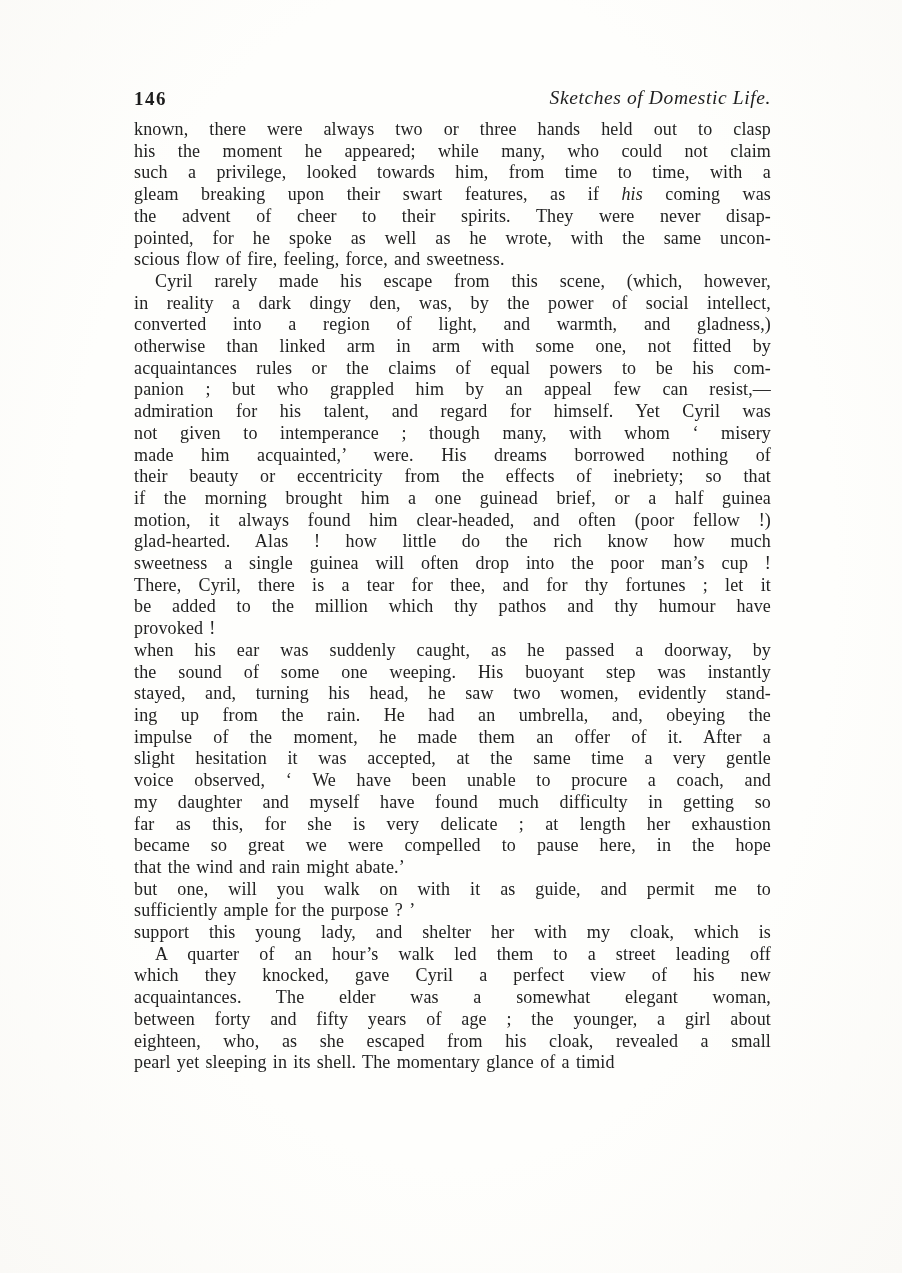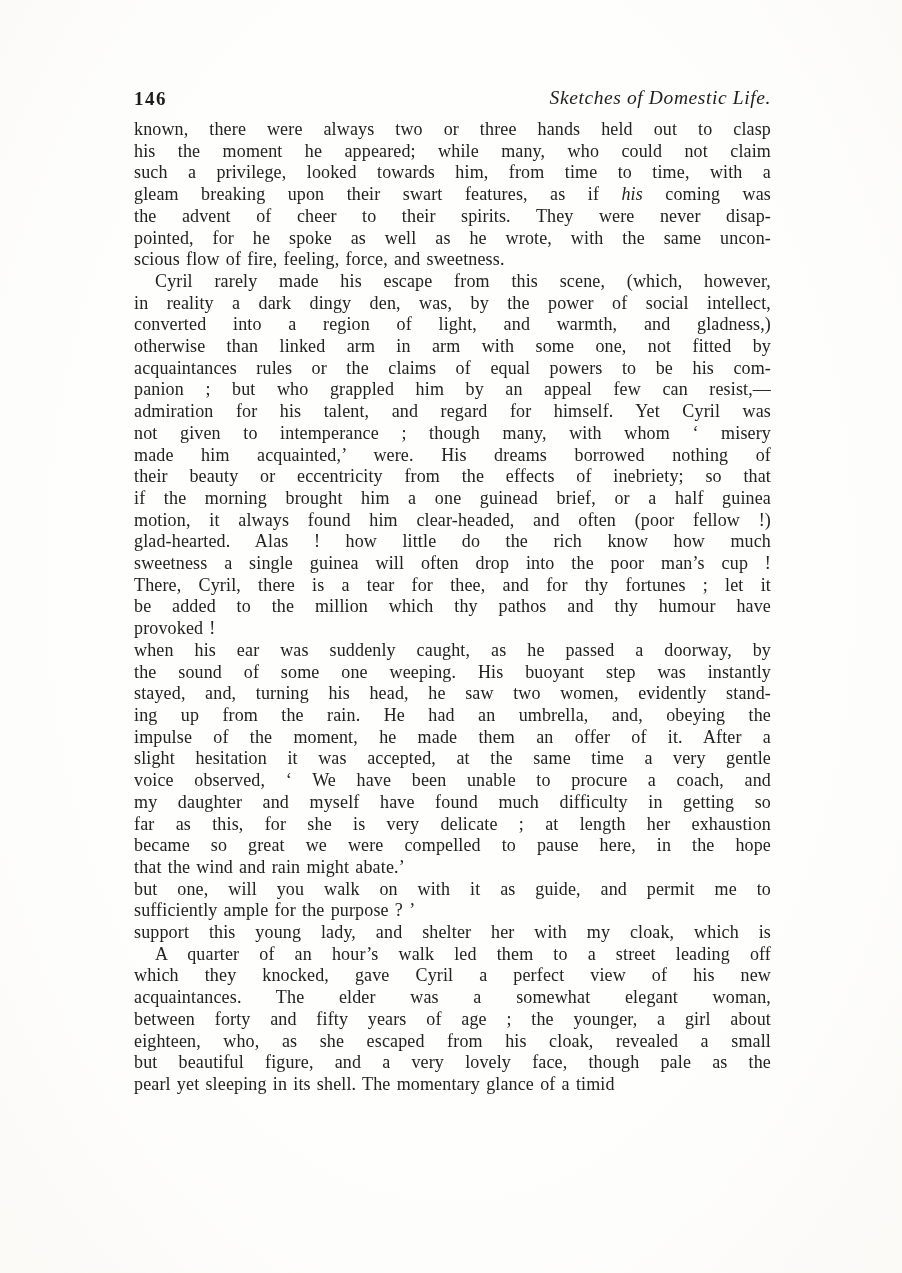--- a/index.html
+++ b/index.html
@@ -131,17 +131,16 @@
         <div class="line">but one, will you walk on with it as guide, and permit me to</div>
         <div class="line last">sufficiently ample for the purpose ? ’</div>
         <div class="line">support this young lady, and shelter her with my cloak, which is</div>
       </div>
       <div class="paragraph">
         <div class="line indent">A quarter of an hour’s walk led them to a street leading off</div>
         <div class="line">which they knocked, gave Cyril a perfect view of his new</div>
         <div class="line">acquaintances.  The elder was a somewhat elegant woman,</div>
         <div class="line">between forty and fifty years of age ; the younger, a girl about</div>
         <div class="line">eighteen, who, as she escaped from his cloak, revealed a small</div>
-        <div class="line">but beautiful figure, and a very lovely face, though pale as the</div>
         <div class="line last">pearl yet sleeping in its shell.  The momentary glance of a timid</div>
       </div>
     </div>
 </div>
 
 </body></html>

